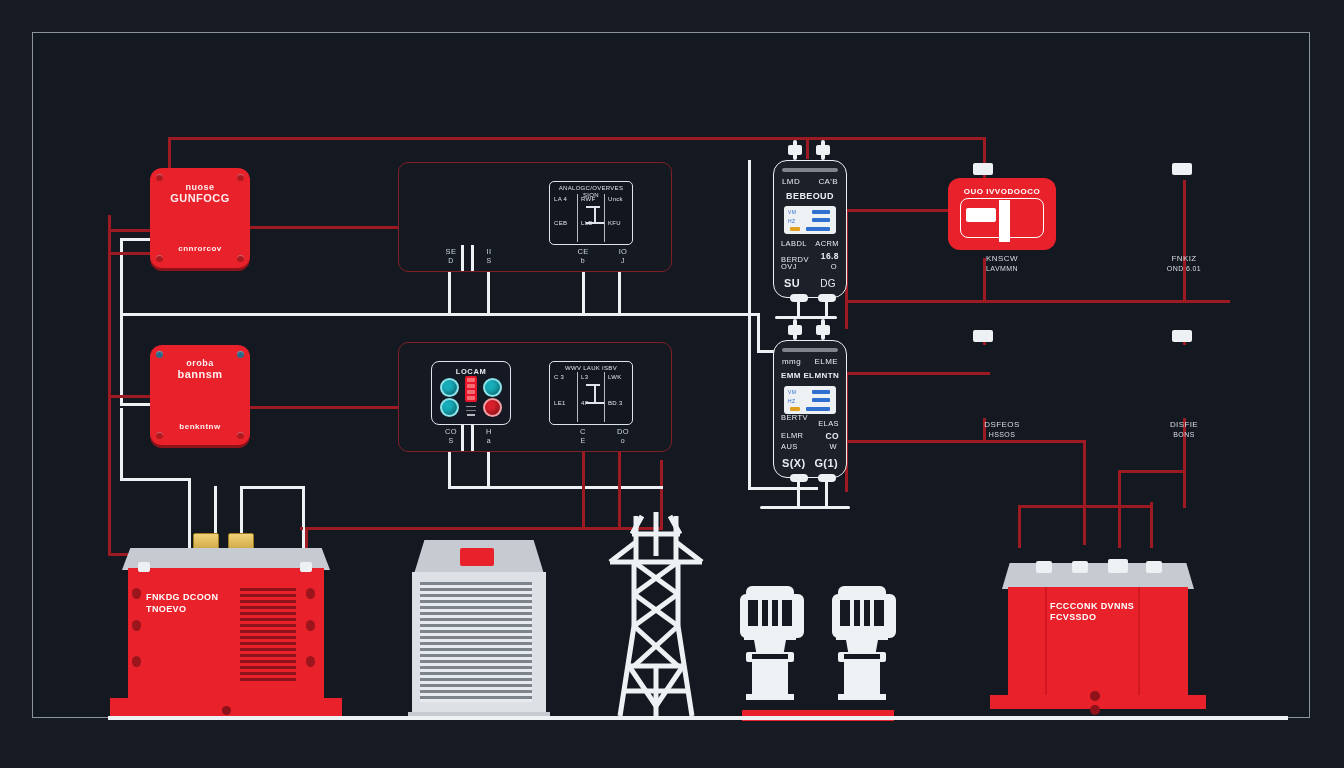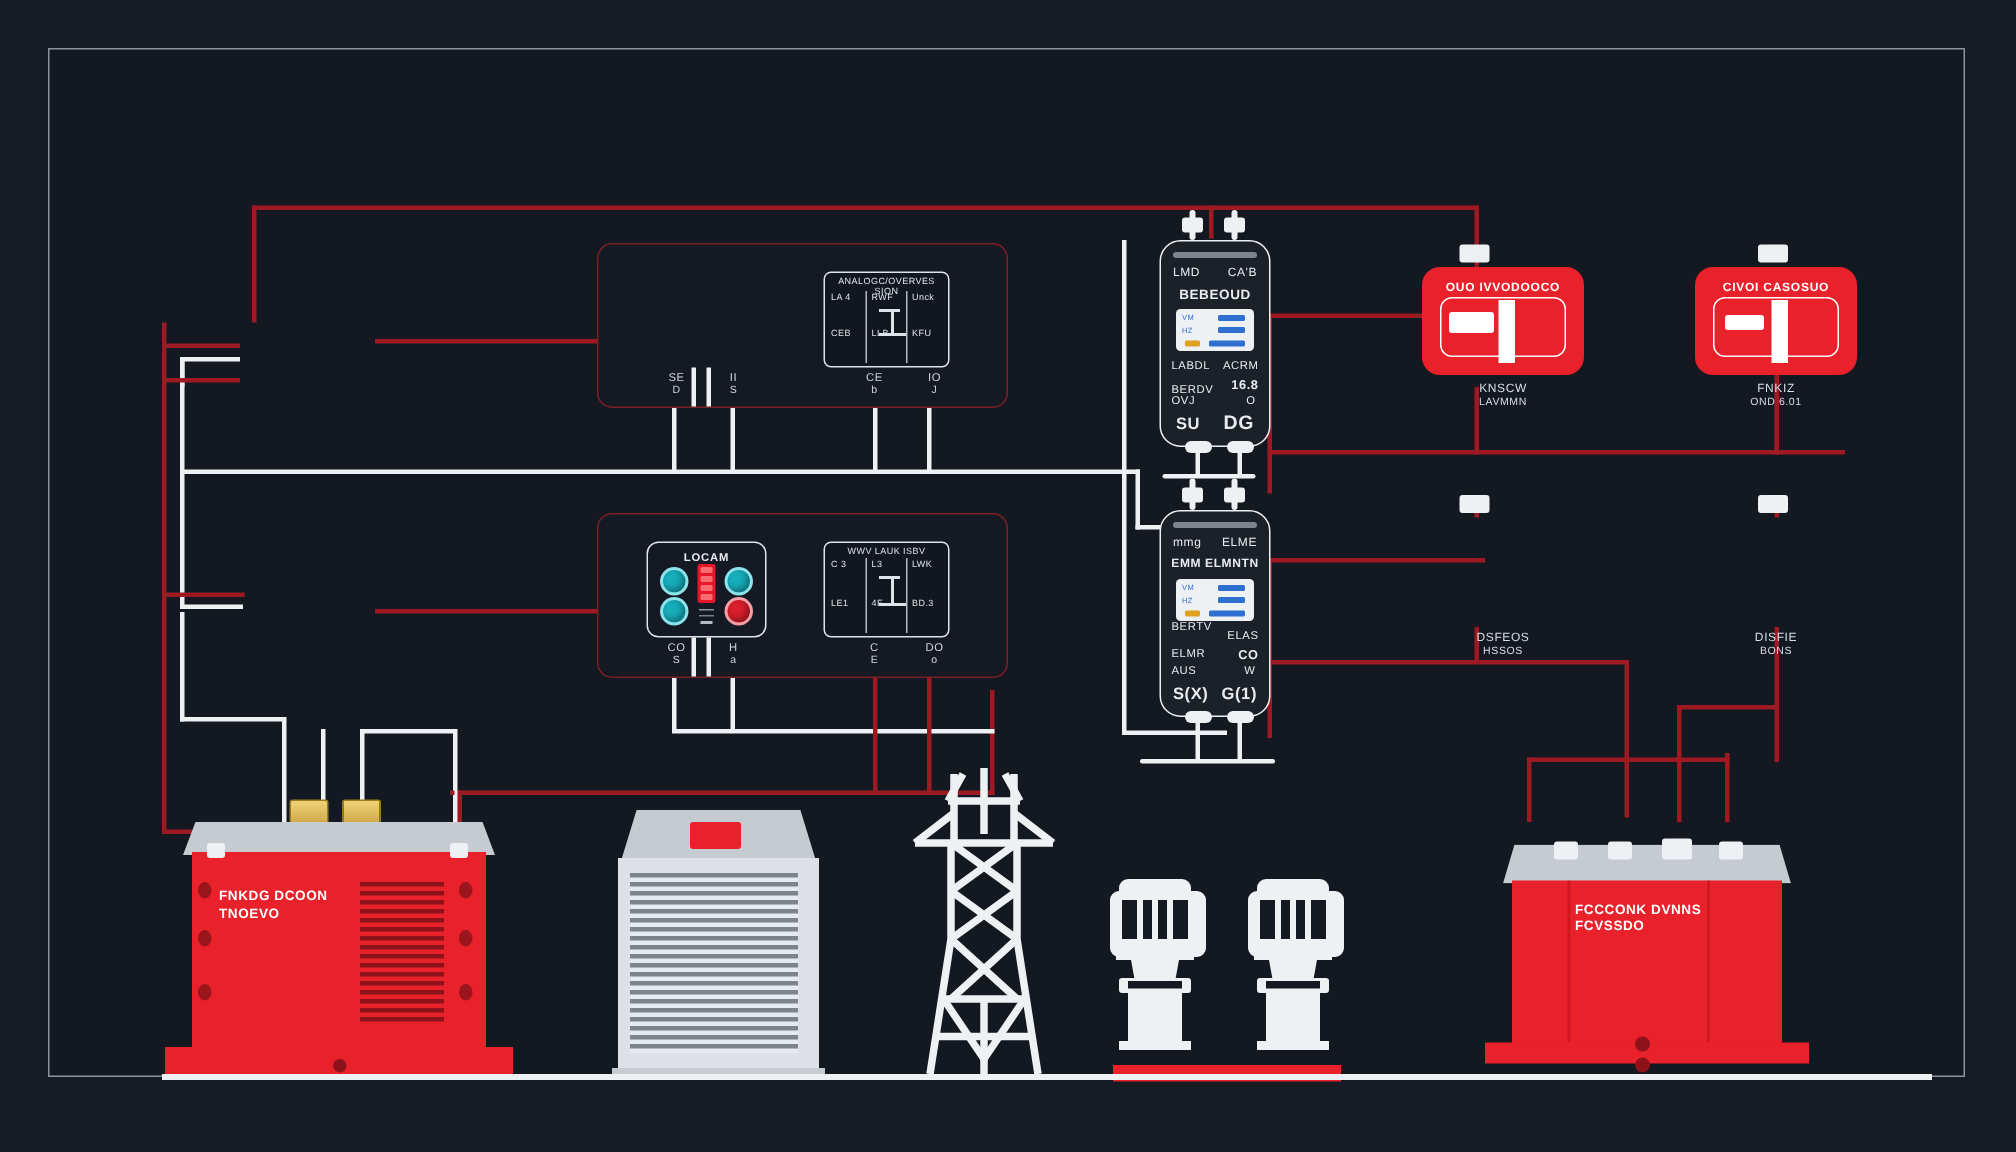--- a/index.html
+++ b/index.html
@@ -125,21 +125,39 @@
   <div class="wire wr" style="left:983px;top:418px;width:3px;height:24px"></div>
   <div class="wire wr" style="left:1183px;top:418px;width:3px;height:90px"></div>
   <div class="wire wr" style="left:1118px;top:470px;width:68px;height:3px"></div>
   <div class="wire wr" style="left:1118px;top:470px;width:3px;height:78px"></div>
   <div class="wire wr" style="left:1150px;top:502px;width:3px;height:46px"></div>
   <div class="wire wr" style="left:1018px;top:505px;width:3px;height:43px"></div>
   <div class="wire wr" style="left:1018px;top:505px;width:135px;height:3px"></div>
 
   <div class="wire wr" style="left:300px;top:527px;width:3px;height:3px"></div>
 
-
+  <div class="panel-red" style="left:150px;top:168px;width:100px;height:100px">
+    <div class="screw" style="left:6px;top:6px"></div>
+    <div class="screw" style="right:6px;top:6px"></div>
+    <div class="screw" style="left:6px;bottom:6px"></div>
+    <div class="screw" style="right:6px;bottom:6px"></div>
+    <div class="glab" style="top:14px">nuose</div>
+    <div class="glab" style="top:24px;font-size:11px">GUNFOCG</div>
+    <div class="glab" style="top:76px;font-size:8px">cnnrorcov</div>
+  </div>
+
+  <div class="panel-red" style="left:150px;top:345px;width:100px;height:100px">
+    <div class="screw t" style="left:6px;top:6px"></div>
+    <div class="screw t" style="right:6px;top:6px"></div>
+    <div class="screw" style="left:6px;bottom:6px"></div>
+    <div class="screw" style="right:6px;bottom:6px"></div>
+    <div class="glab" style="top:13px">oroba</div>
+    <div class="glab" style="top:23px;font-size:11px">bannsm</div>
+    <div class="glab" style="top:77px;font-size:8px">benkntnw</div>
+  </div>
 
   <div class="container-box" style="left:398px;top:162px;width:272px;height:108px">
     <div class="sch" style="left:150px;top:18px;width:82px;height:62px">
       <div class="schtxt" style="left:4px;top:3px;width:74px;text-align:center;font-size:6px">ANALOGC/OVERVES SION</div>
       <div class="schline" style="left:27px;top:12px;width:1px;height:48px;opacity:.8"></div>
       <div class="schline" style="left:54px;top:12px;width:1px;height:48px;opacity:.8"></div>
       <div class="schtxt" style="left:4px;top:14px">LA 4</div>
       <div class="schtxt" style="left:31px;top:14px">RWF</div>
       <div class="schtxt" style="left:58px;top:14px">Unck</div>
       <div class="schtxt" style="left:4px;top:38px">CEB</div>
@@ -217,21 +235,21 @@
       <div class="sbar o" style="left:6px;top:21px;width:10px;height:4px"></div>
       <div class="sbar" style="left:22px;top:21px;width:24px;height:4px"></div>
     </div>
     <div class="tl" style="left:7px;top:78px;font-size:7.5px">LABDL</div>
     <div class="tl" style="right:7px;top:78px;font-size:7.5px">ACRM</div>
     <div class="tl" style="left:7px;top:94px;font-size:7.5px">BERDV</div>
     <div class="tl" style="right:7px;top:90px;font-size:8.5px;font-weight:700">16.8</div>
     <div class="tl" style="left:7px;top:101px;font-size:7.5px">OVJ</div>
     <div class="tl" style="right:9px;top:101px;font-size:7.5px">O</div>
     <div class="tl" style="left:10px;bottom:8px;font-size:11px;font-weight:700">SU</div>
-    <div class="tl" style="right:10px;bottom:8px;font-size:13px;font-weight:700">DG</div>
+    <div class="tl" style="right:10px;bottom:8px;font-size:10px;font-weight:400">DG</div>
   </div>
 
   <div class="conn" style="left:788px;top:145px;width:14px;height:10px"></div>
   <div class="conn" style="left:816px;top:145px;width:14px;height:10px"></div>
   <div class="conn" style="left:793px;top:140px;width:4px;height:20px"></div>
   <div class="conn" style="left:821px;top:140px;width:4px;height:20px"></div>
 
   <div class="conn" style="left:790px;top:294px;width:18px;height:8px;border-radius:4px"></div>
   <div class="conn" style="left:818px;top:294px;width:18px;height:8px;border-radius:4px"></div>
   <div class="conn" style="left:797px;top:300px;width:3px;height:18px"></div>
@@ -273,26 +291,20 @@
   <div class="redbox" style="left:948px;top:178px;width:108px;height:72px">
     <div class="ttl" style="top:9px">OUO IVVODOOCO</div>
     <div class="inner" style="left:12px;top:20px;right:12px;bottom:12px"></div>
     <div class="bar" style="left:18px;top:30px;width:30px;height:14px;border-radius:2px"></div>
     <div class="bar" style="left:51px;top:22px;width:11px;height:42px"></div>
   </div>
   <div class="conn" style="left:973px;top:163px;width:20px;height:12px"></div>
   <div class="cap2" style="left:948px;top:254px;width:108px">KNSCW</div>
   <div class="cap2" style="left:948px;top:264px;width:108px;font-size:7px">LAVMMN</div>
 
-  <div class="redbox" style="left:1130px;top:178px;width:108px;height:72px">
-    <div class="ttl" style="top:9px">CIVOI CASOSUO</div>
-    <div class="inner" style="left:12px;top:20px;right:12px;bottom:12px"></div>
-    <div class="bar" style="left:20px;top:32px;width:26px;height:10px;border-radius:2px"></div>
-    <div class="bar" style="left:51px;top:22px;width:11px;height:42px"></div>
-  </div>
   <div class="conn" style="left:1172px;top:163px;width:20px;height:12px"></div>
   <div class="cap2" style="left:1130px;top:254px;width:108px">FNKIZ</div>
   <div class="cap2" style="left:1130px;top:264px;width:108px;font-size:7px">OND 6.01</div>
 
   <div class="conn" style="left:973px;top:330px;width:20px;height:12px"></div>
   <div class="cap2" style="left:948px;top:420px;width:108px">DSFEOS</div>
   <div class="cap2" style="left:948px;top:430px;width:108px;font-size:7px">HSSOS</div>
 
   <div class="conn" style="left:1172px;top:330px;width:20px;height:12px"></div>
   <div class="cap2" style="left:1130px;top:420px;width:108px">DISFIE</div>

